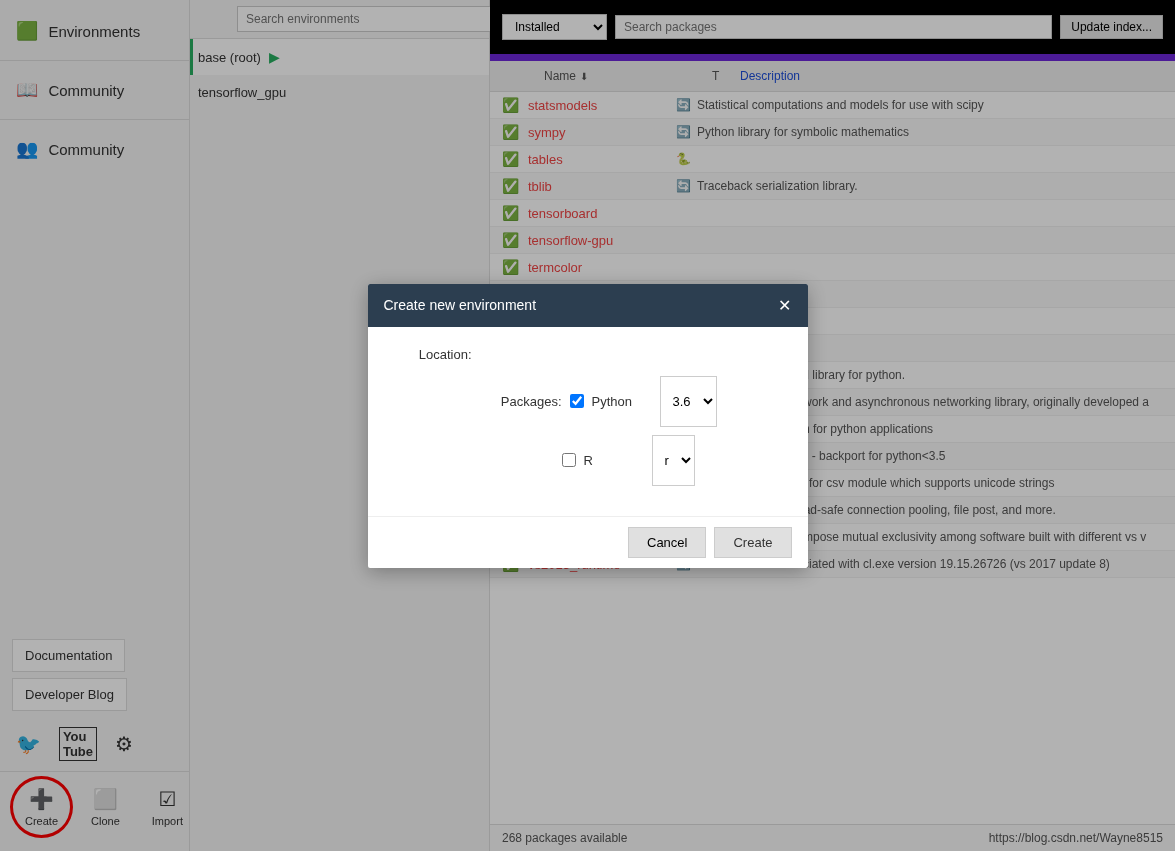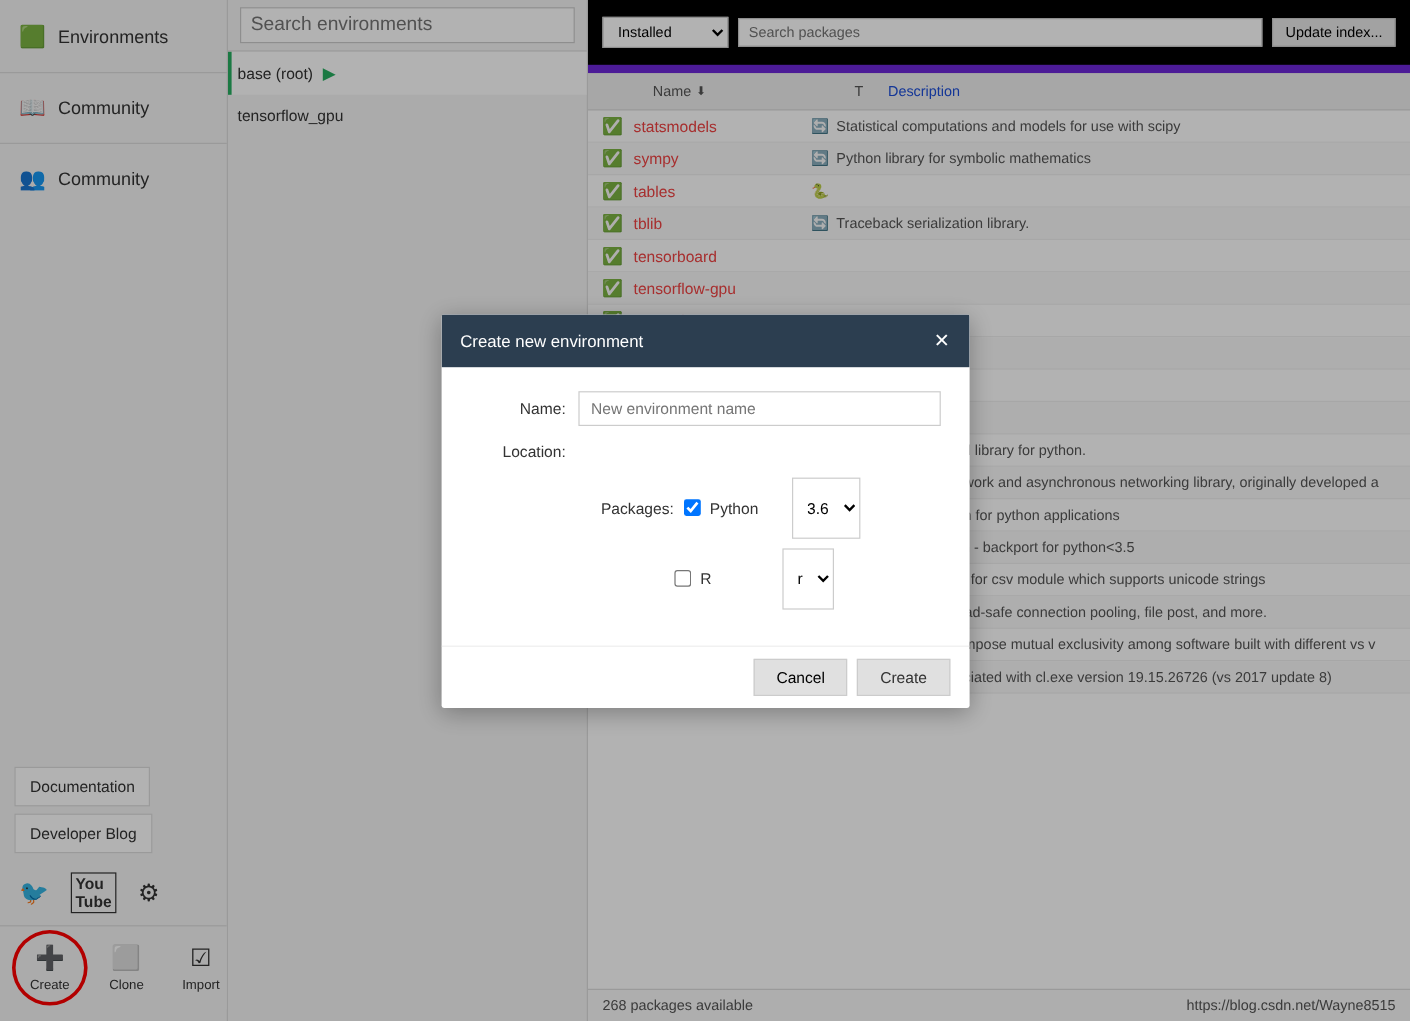--- a/index.html
+++ b/index.html
@@ -134,21 +134,21 @@
           <span>Remove</span>
         </button>
       </div>
     </div>
   </div>
 
   <div class="main-area">
 
     <div class="env-panel">
       <div class="search-bar">
-        <input type="text" style="width: 100%; padding: 5px 8px; border: 1px solid rgb(204, 204, 204); font-size: 16px;" placeholder="Search environments">
+        <input type="text" style="width: 100%; padding: 5px 8px; border: 1px solid rgb(204, 204, 204); font-size: 12px; margin-left: 37px;" placeholder="Search environments">
       </div>
       <div class="env-list">
         <div class="env-item active">
           <span class="env-name">base (root)</span>
           <span class="env-play">▶</span>
         </div>
         <div class="env-item">
           <span class="env-name">tensorflow_gpu</span>
         </div>
       </div>
@@ -338,24 +338,20 @@
   </div>
 </div>
 
 <div class="modal-overlay">
   <div class="modal">
     <div class="modal-header">
       <span class="modal-title">Create new environment</span>
       <button class="modal-close">✕</button>
     </div>
     <div class="modal-body">
-      <div class="modal-row">
-        <span class="modal-label">Name:</span>
-        <input class="modal-input" type="text" placeholder="New environment name" style="">
-      </div>
       <div class="modal-row">
         <span class="modal-label">Location:</span>
         <span style="font-size:12px;color:#555;"></span>
       </div>
       <div style="margin-bottom:10px;">
         <div class="modal-pkg-item" style="display:flex; align-items:center; gap:8px; margin-left:90px; margin-bottom:8px;">
           <span class="modal-label" style="text-align:right; width:80px; font-size:13px; font-weight:500;">Packages:</span>
           <input type="checkbox" class="modal-pkg-checkbox" checked="" style="">
           <span class="modal-pkg-name">Python</span>
           <select class="modal-pkg-select">

